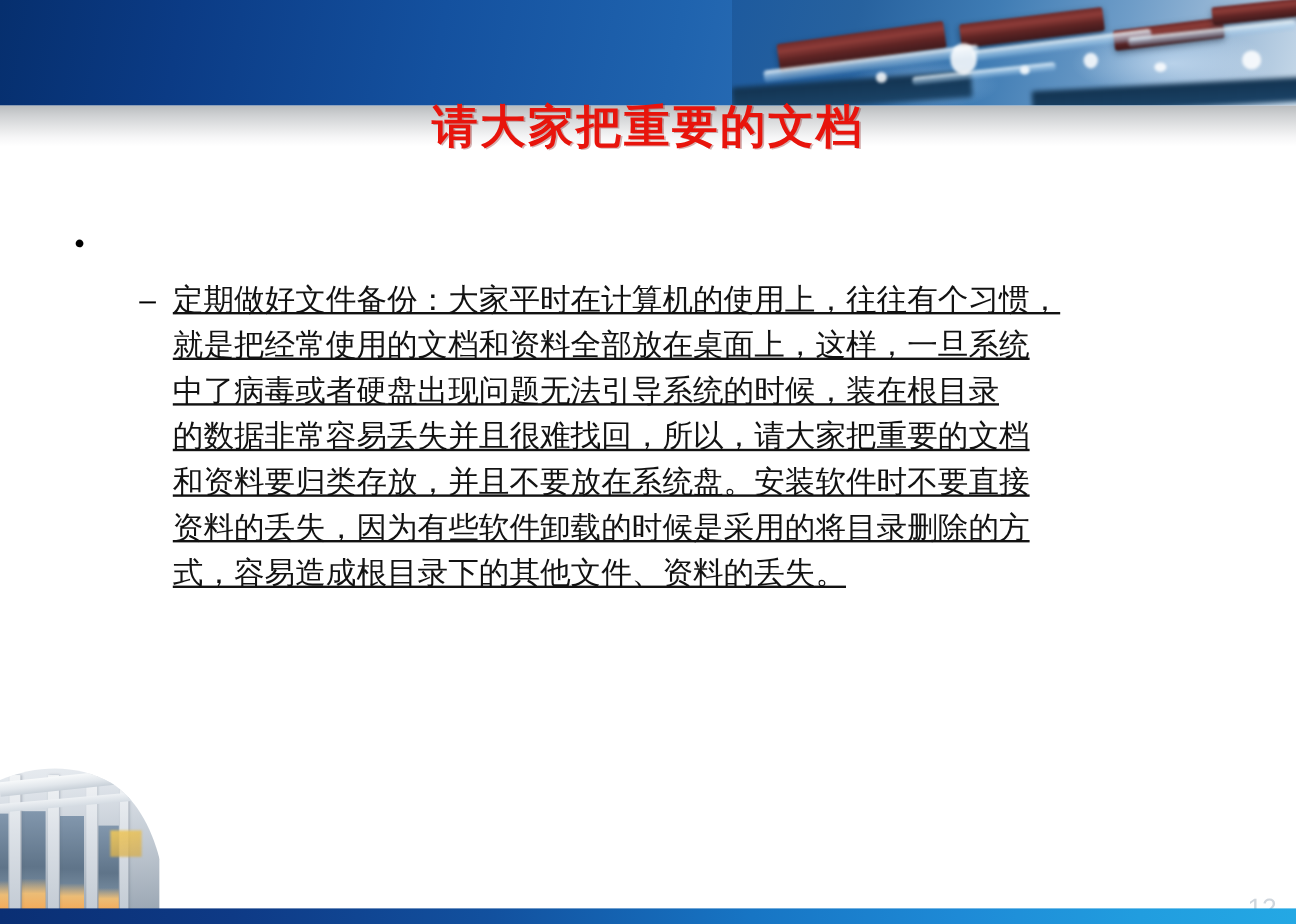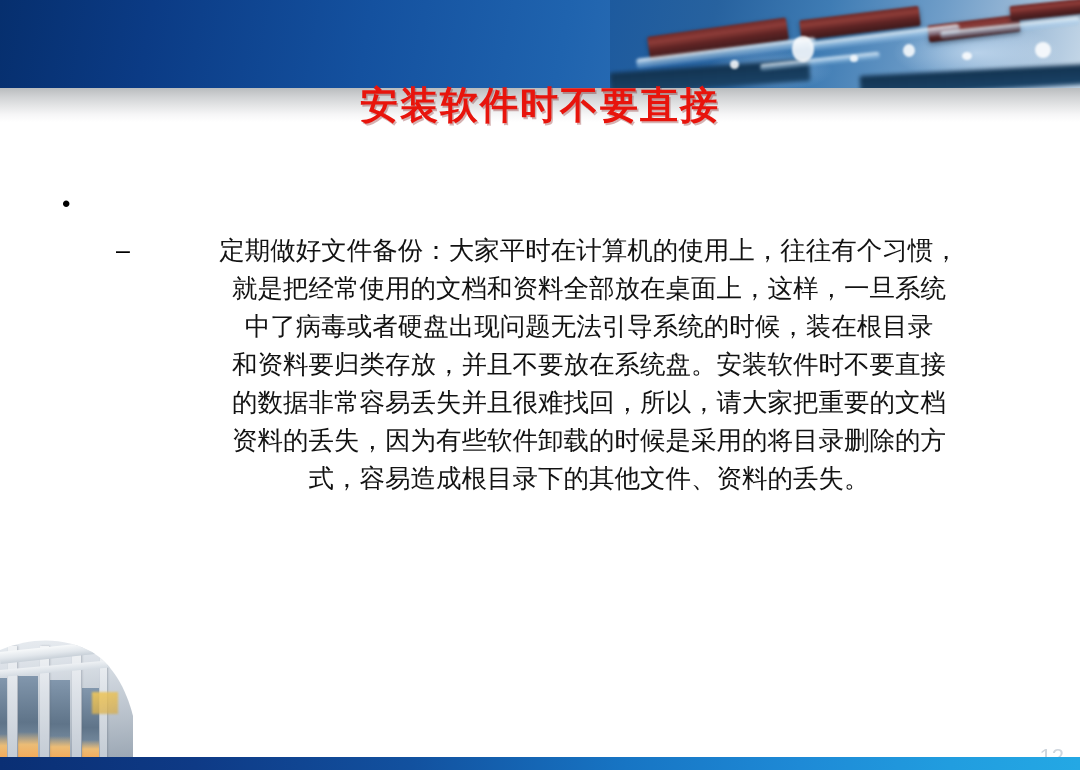--- a/index.html
+++ b/index.html
@@ -161,22 +161,23 @@
     font-size:25px;
     line-height:38px;
     color:#000000;
   }
   .lvl2-text {
     width:890px;
     font-family:"Liberation Sans", sans-serif;
     font-size:25.5px;
     line-height:38px;
     color:#121212;
-    text-align:center;
+    text-align:left;
     letter-spacing:0px;
+    text-decoration:underline;
   }
   .lvl2-text .ln { display:block; white-space:nowrap; }
 
   
   .building-photo {
     position:absolute;
     left:0; top:636px;
     width:136px; height:124px;
     overflow:hidden;
     -webkit-clip-path: path('M0,14 C34,0 66,2 92,16 C112,28 126,52 133,80 L133,124 L0,124 Z');
@@ -277,36 +278,36 @@
       <div class="cp-spec s1"></div>
       <div class="cp-spec s2"></div>
       <div class="cp-spec s3"></div>
       <div class="cp-spec s4"></div>
       <div class="cp-spec s5"></div>
       <div class="cp-spec s6"></div>
     </div>
   </div>
   <div class="header-shadow"></div>
 
-  <div class="slide-title">安装软件时不要直接</div>
+  <div class="slide-title">请大家把重要的文档</div>
 
   <div class="body-area">
 
     <div class="lvl1">
       <span class="lvl1-bullet">•</span>
     </div>
 
     <div class="lvl2">
       <span class="lvl2-dash">–</span>
       <span class="lvl2-text">
         <span class="ln">定期做好文件备份：大家平时在计算机的使用上，往往有个习惯，</span>
         <span class="ln">就是把经常使用的文档和资料全部放在桌面上，这样，一旦系统</span>
         <span class="ln">中了病毒或者硬盘出现问题无法引导系统的时候，装在根目录</span>
+        <span class="ln">的数据非常容易丢失并且很难找回，所以，请大家把重要的文档</span>
         <span class="ln">和资料要归类存放，并且不要放在系统盘。安装软件时不要直接</span>
-        <span class="ln">的数据非常容易丢失并且很难找回，所以，请大家把重要的文档</span>
         <span class="ln">资料的丢失，因为有些软件卸载的时候是采用的将目录删除的方</span>
         <span class="ln">式，容易造成根目录下的其他文件、资料的丢失。</span>
       </span>
     </div>
 
   </div>
 
   <div class="building-photo">
     <div class="bp-win w4"></div>
     <div class="bp-win w1"></div>

